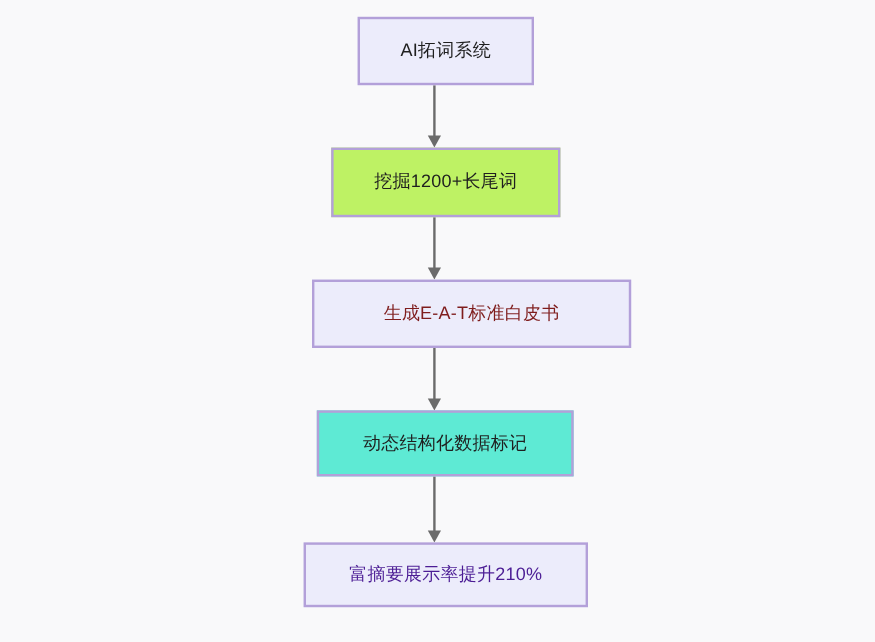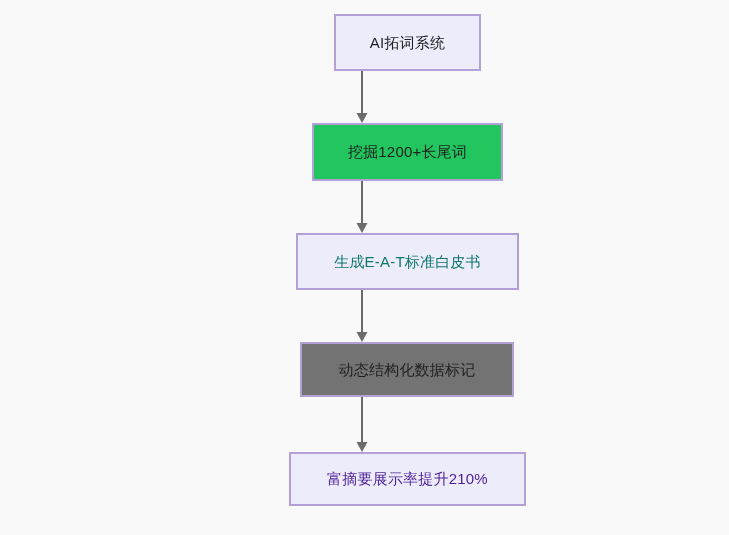--- a/index.html
+++ b/index.html
@@ -25,21 +25,20 @@
     border: 2px solid #b3a0d9;
     border-radius: 0;
     display: flex;
     align-items: center;
     justify-content: center;
     color: #1f1f1f;
     font-size: 15px;
     line-height: 1.2;
     letter-spacing: 0.2px;
     white-space: nowrap;
-    margin-left: 36px;
   }
   .node-label {
     display: block;
     text-align: center;
   }
   .edge {
     position: absolute;
     width: 20px;
     pointer-events: none;
   }
@@ -72,25 +71,25 @@
     </div>
     <div class="edge" style="left: 352px; top: 397px; height: 55px;">
       <svg width="20" height="55" viewBox="0 0 20 55">
         <line x1="10" y1="0" x2="10" y2="46" stroke="#6b6b6b" stroke-width="2"></line>
         <polygon points="4.5,45 15.5,45 10,55" fill="#6b6b6b"></polygon>
       </svg>
     </div>
     <div class="node" style="left: 298px; top: 14px; width: 147px; height: 57px; background: rgb(236, 236, 251); border-color: rgb(179, 160, 217); color: rgb(31, 31, 31);">
       <span class="node-label">AI拓词系统</span>
     </div>
-    <div class="node" style="left: 276px; top: 123px; width: 191px; height: 58px; background: #22c55e; border-color: rgb(179, 160, 217); color: rgb(31, 31, 31);">
+    <div class="node" style="left: 276px; top: 123px; width: 191px; height: 58px; background: #bef264; border-color: rgb(179, 160, 217); color: rgb(31, 31, 31);">
       <span class="node-label">挖掘1200+长尾词</span>
     </div>
-    <div class="node" style="left: 260px; top: 233px; width: 223px; height: 57px; background: rgb(236, 236, 251); border-color: rgb(179, 160, 217); color: #0f766e;">
+    <div class="node" style="left: 260px; top: 233px; width: 266px; height: 57px; background: rgb(236, 236, 251); border-color: rgb(179, 160, 217); color: #7f1d1d;">
       <span class="node-label">生成E-A-T标准白皮书</span>
     </div>
-    <div class="node" style="left: 264px; top: 342px; width: 214px; height: 55px; background: #737373; border-color: rgb(179, 160, 217); color: rgb(31, 31, 31);">
+    <div class="node" style="left: 264px; top: 342px; width: 214px; height: 55px; background: #5eead4; border-color: rgb(179, 160, 217); color: rgb(31, 31, 31);">
       <span class="node-label">动态结构化数据标记</span>
     </div>
     <div class="node" style="left: 253px; top: 452px; width: 237px; height: 54px; background: rgb(236, 236, 251); border-color: rgb(179, 160, 217); color: #4c1d95;">
       <span class="node-label">富摘要展示率提升210%</span>
     </div>
   </div>
 
 </body></html>

